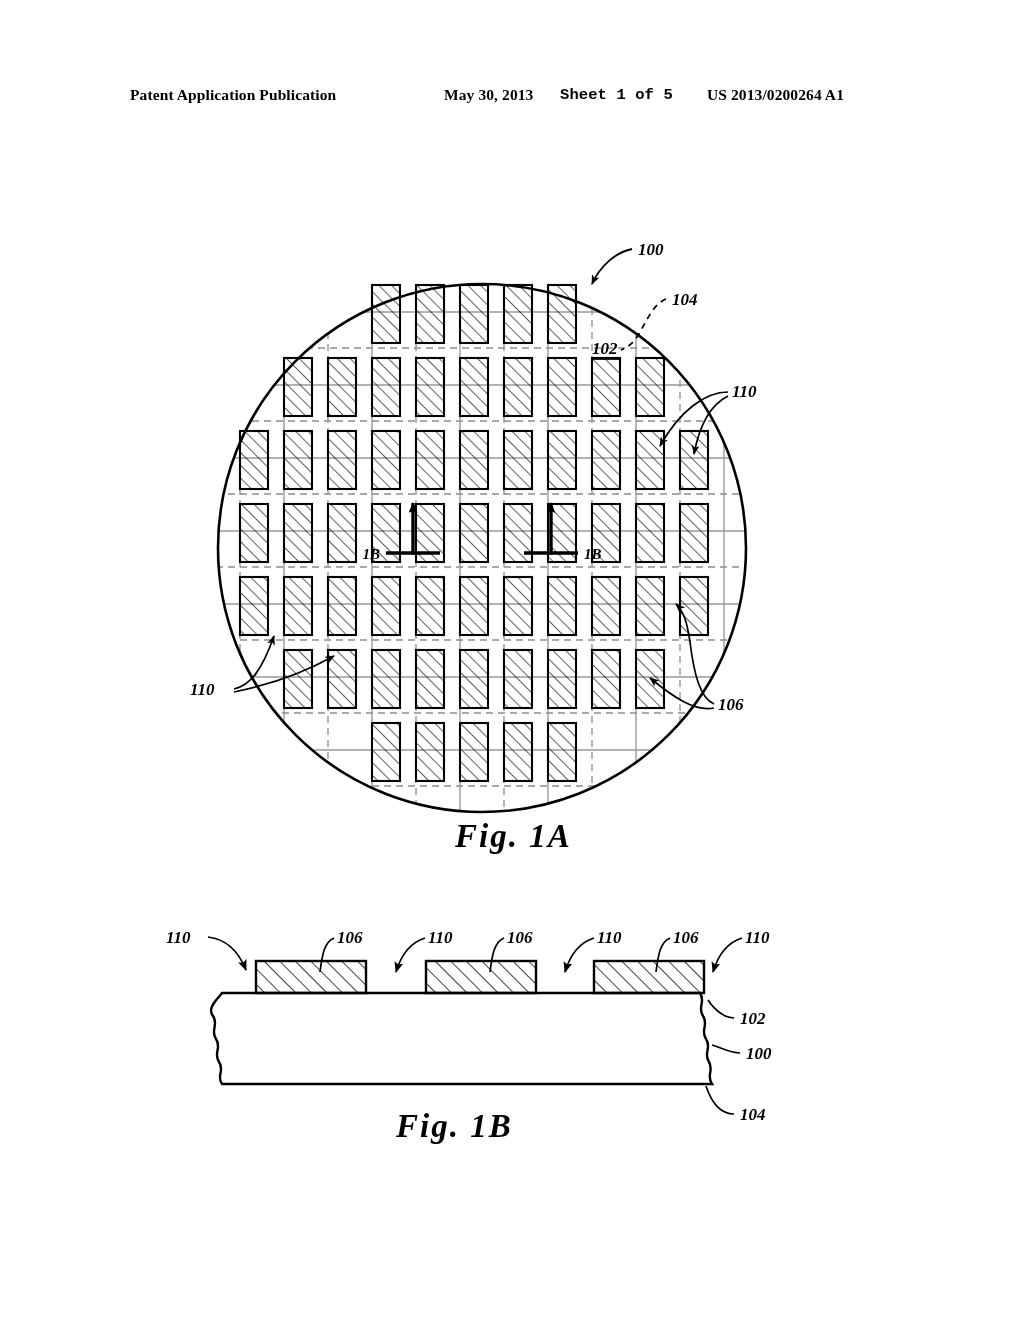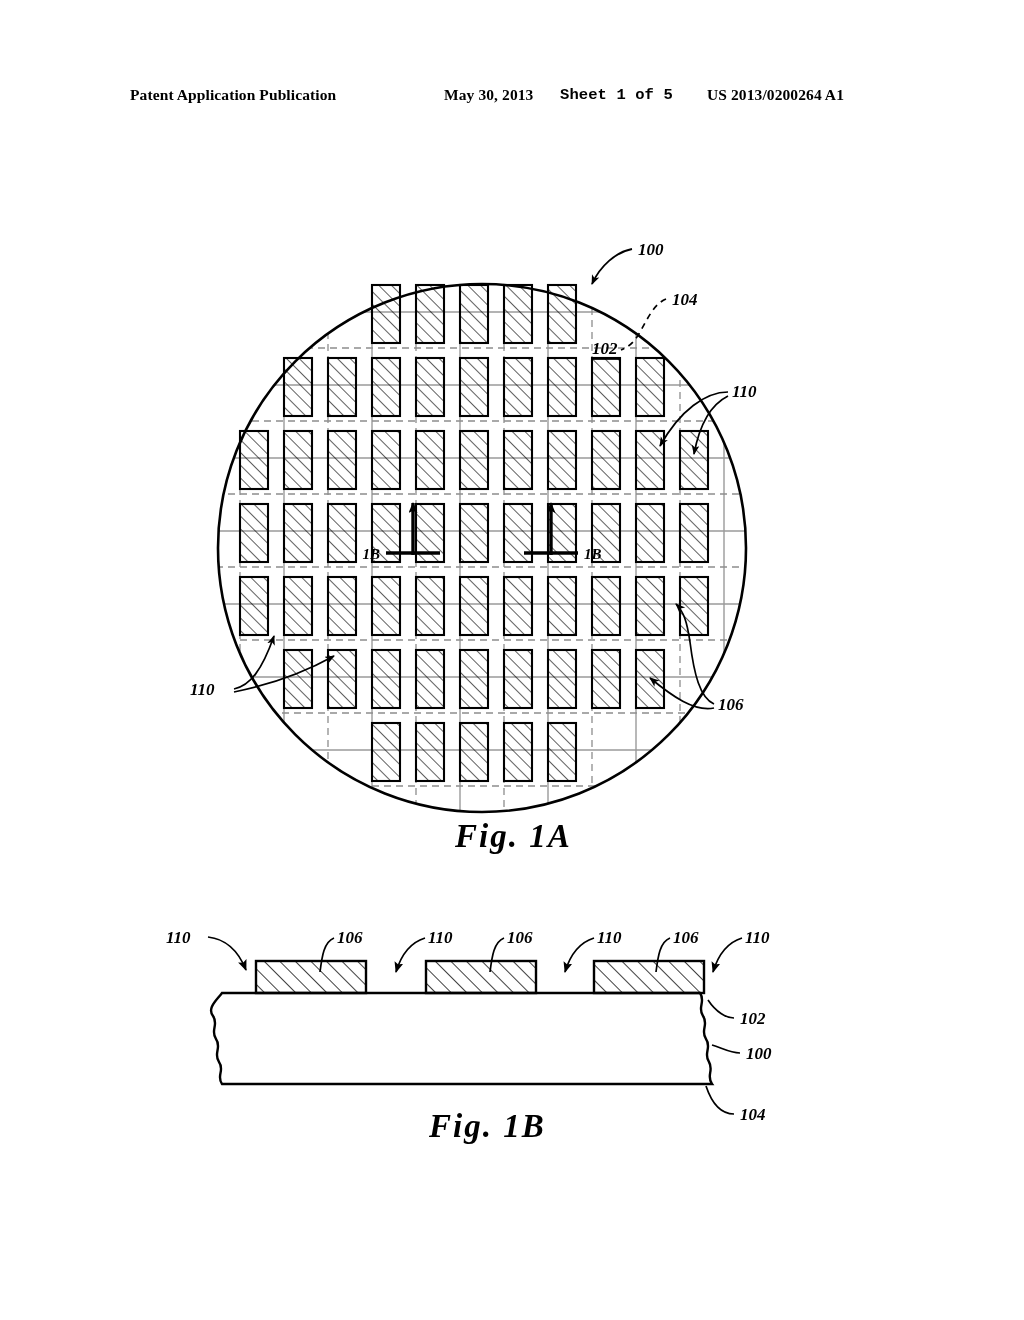--- a/index.html
+++ b/index.html
@@ -52,21 +52,21 @@
   .cap{
     position:absolute;
     font-family:"Liberation Serif", serif;
     font-style:italic;
     font-weight:700;
     font-size:33px;
     letter-spacing:2px;
     white-space:nowrap;
   }
   #cap1a{left:415px;top:818px;margin-left:40px;}
-  #cap1b{left:429px;top:1108px;}
+  #cap1b{left:396px;top:1108px;}
 </style>
 </head>
 <body>
 
 <div class="page">
 
   <div class="hdr">
     <span class="h-pub">Patent Application Publication</span>
     <span class="h-date">May 30, 2013</span>
     <span class="h-sheet">Sheet 1 of 5</span>

